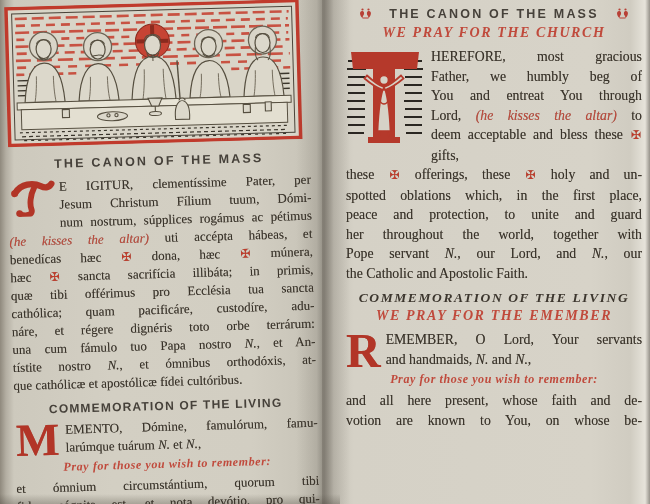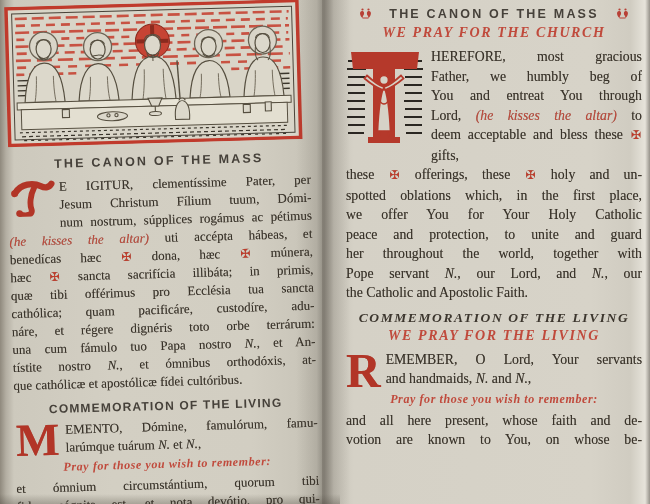--- a/index.html
+++ b/index.html
@@ -256,28 +256,27 @@
       <path d="M34 52 C36 56, 40 56, 42 52"></path>
     </g>
   </svg>
             <div class="line"><span class="sg">HEREFORE, most gracious</span></div>
             <div class="line"><span class="sg">Father, we humbly beg of</span></div>
             <div class="line"><span class="sg">You and entreat You through</span></div>
             <div class="line"><span class="sg">Lord, </span><span class="sg-r">(he kisses the altar)</span><span class="sg"> to</span></div>
             <div class="line"><span class="sg">deem acceptable and bless these </span><span class="sg-x">✠</span><span class="sg"> gifts,</span></div>
             <div class="line"><span class="sg">these </span><span class="sg-x">✠</span><span class="sg"> offerings, these </span><span class="sg-x">✠</span><span class="sg"> holy and un-</span></div>
             <div class="line"><span class="sg">spotted oblations which, in the first place,</span></div>
-            <div class="line"><span class="sg">we offer You for Your Holy Catholic</span></div>
             <div class="line"><span class="sg">peace and protection, to unite and guard</span></div>
             <div class="line"><span class="sg">her throughout the world, together with</span></div>
             <div class="line"><span class="sg">Pope servant </span><span class="sg-i">N.</span><span class="sg">, our Lord, and </span><span class="sg-i">N.</span><span class="sg">, our</span></div>
             <div class="line end"><span class="sg">the Catholic and Apostolic Faith.</span></div>
           </div>
           <div class="bh it">COMMEMORATION OF THE LIVING</div>
-          <div class="rubric caps">WE PRAY FOR THE LIVING</div>
+          <div class="rubric caps">WE PRAY FOR THE EMEMBER</div>
           <div class="para r-cap">
             <span class="cap-letter">R</span>
             <div class="line"><span class="sg">EMEMBER, O Lord, Your servants</span></div>
             <div class="line end"><span class="sg">and handmaids, </span><span class="sg-i">N.</span><span class="sg"> and </span><span class="sg-i">N.</span><span class="sg">,</span></div>
           </div>
           <div class="rubric ">Pray for those you wish to remember:</div>
           <div class="para ">
             <div class="line"><span class="sg">and all here present, whose faith and de-</span></div>
             <div class="line"><span class="sg">votion are known to You, on whose be-</span></div>
           </div>

